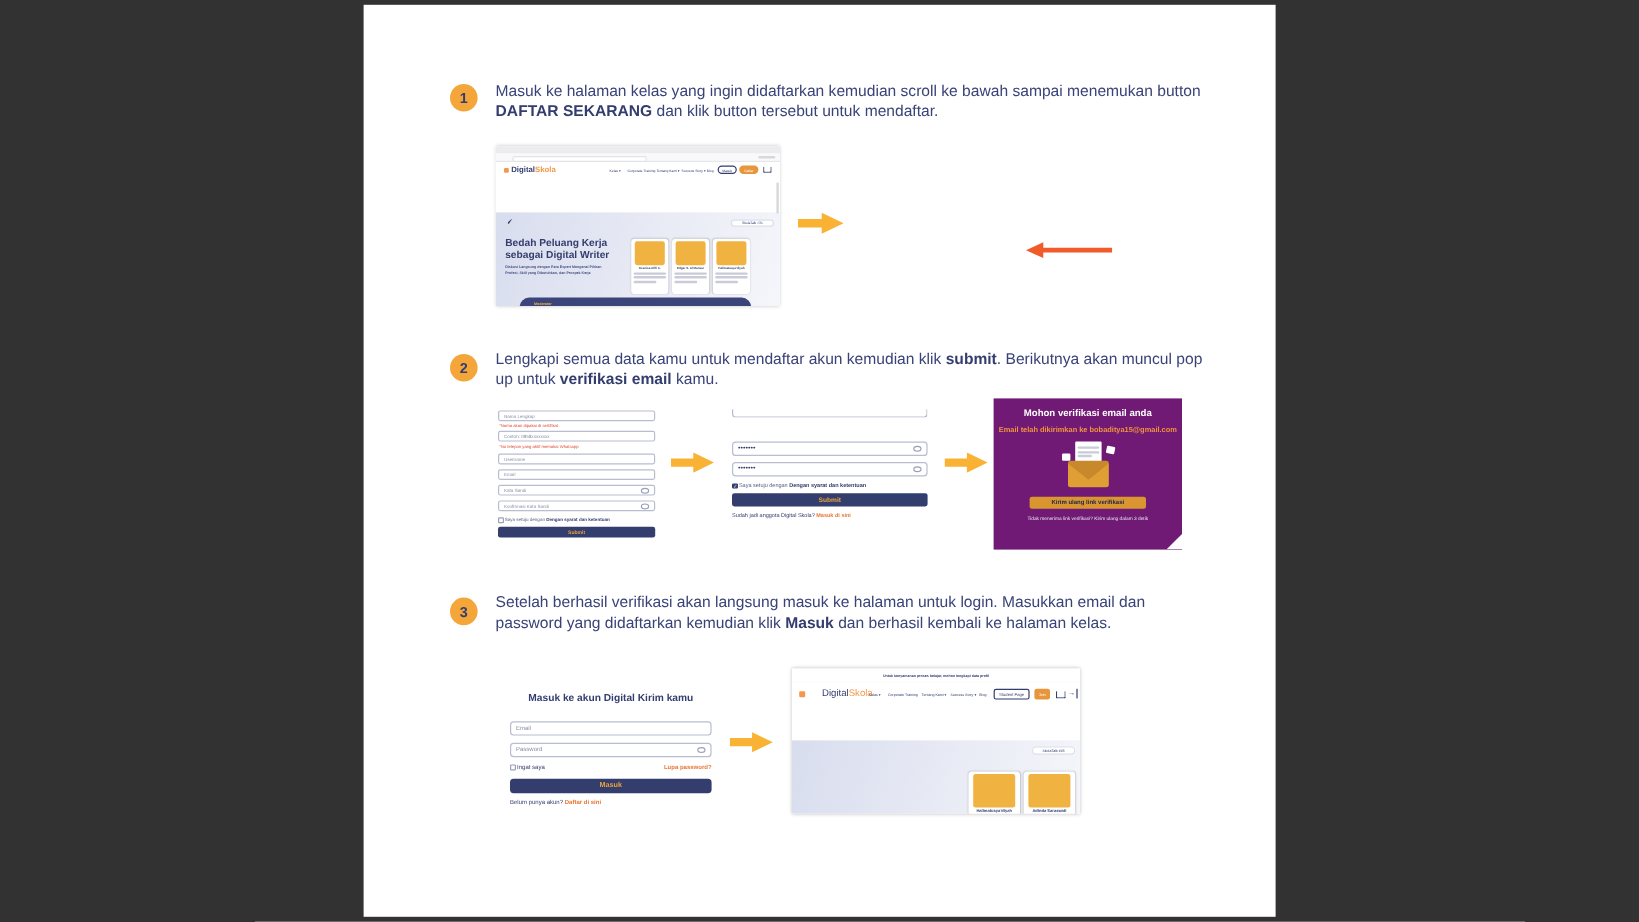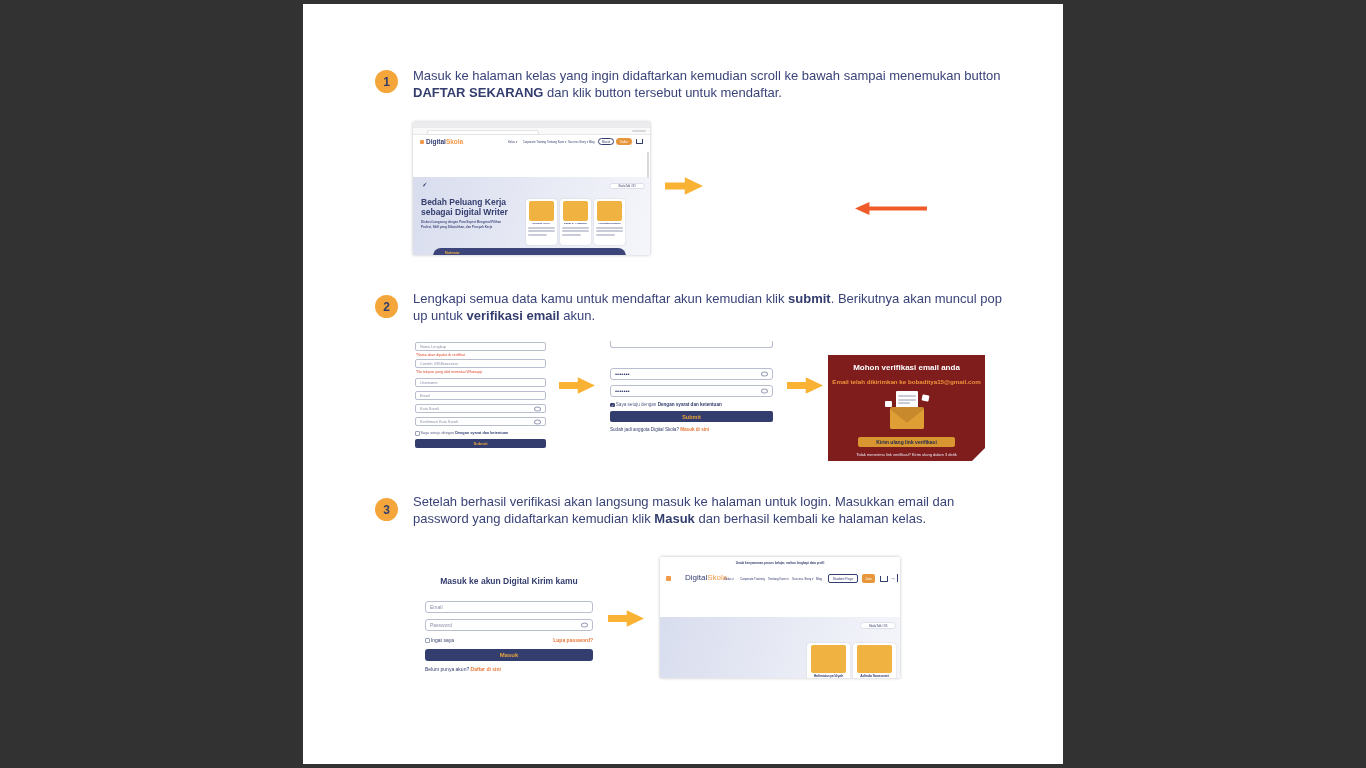--- a/index.html
+++ b/index.html
@@ -119,21 +119,21 @@
       </div>
       <div class="wa" style="right:3px;top:88px;width:8px;height:8px;"></div>
     </div>
     <div class="scrollbar" style="right:1px;top:30px;width:2px;height:26px;"></div>
   </div>
 
   <div class="abs arrow-y" style="left:362px;top:172px;width:38px;height:20px;"></div>
   <div class="abs arrow-red" style="left:552px;top:197px;width:72px;height:15px;"></div>
 
   <div class="abs badge" style="left:72px;top:291px;">2</div>
-  <div class="abs step-text" style="left:110px;top:286px;"><span>Lengkapi semua data kamu untuk mendaftar akun kemudian klik </span><b>submit</b><span>. Berikutnya akan muncul pop up untuk </span><b>verifikasi email</b><span> akun.</span></div>
+  <div class="abs step-text" style="left:110px;top:286px;"><span>Lengkapi semua data kamu untuk mendaftar akun kemudian klik </span><b>submit</b><span>. Berikutnya akan muncul pop up untuk </span><b>verifikasi email</b><span> kamu.</span></div>
 
   <div class="abs" style="left:112px;top:338px;width:131px;height:114px;">
     <div class="mini-input" style="left:0;top:0;width:131px;height:9px;font-size:3.8px;">
           <span>Nama Lengkap</span>
         </div>
     <div class="abs" style="left:1px;top:11px;font-size:3.5px;color:#e0492f;">*Nama akan dipakai di sertifikat</div>
     <div class="mini-input" style="left:0;top:17px;width:131px;height:9px;font-size:3.8px;">
           <span>Contoh: 0858xxxxxxxx</span>
         </div>
     <div class="abs" style="left:1px;top:28px;font-size:3.5px;color:#e0492f;">*No telepon yang aktif memakai Whatsapp</div>
@@ -167,21 +167,21 @@
           <span>•••••••</span>
           <span class="eye"></span>
         </div>
     <div class="abs" style="left:0;top:61px;font-size:4.6px;color:#5a6184;"><span class="cb checked">✓</span> <span>Saya setuju dengan </span><b style="color:#333d6e;">Dengan syarat dan ketentuan</b></div>
     <div class="navy-btn" style="left:0;top:70px;width:163px;height:11px;font-size:5.5px;">Submit</div>
     <div class="abs" style="left:0;top:86px;font-size:4.6px;color:#333d6e;"><span>Sudah jadi anggota Digital Skola? </span><b style="color:#e87836;">Masuk di sini</b></div>
   </div>
 
   <div class="abs arrow-y" style="left:484px;top:372px;width:36px;height:19px;"></div>
 
-  <div class="abs" style="left:525px;top:351px;width:157px;height:106px;background:#7f1d1d;overflow:hidden;">
+  <div class="abs" style="left:525px;top:328px;width:157px;height:126px;background:#701a75;overflow:hidden;">
     <div class="abs" style="left:0;top:8px;width:157px;text-align:center;font-size:8px;font-weight:bold;color:#fff;">Mohon verifikasi email anda</div>
     <div class="abs" style="left:0;top:23px;width:157px;text-align:center;font-size:6.2px;font-weight:bold;color:#f0953c;">Email telah dikirimkan ke bobaditya15@gmail.com</div>
 
     <div class="abs" style="left:56px;top:36px;width:46px;height:42px;">
       <div class="abs" style="left:12px;top:0;width:22px;height:20px;background:#fff;border-radius:1px;">
             <div class="sk" style="margin-top:4px;"></div>
             <div class="sk"></div>
             <div class="sk" style="width:55%;"></div>
           </div>
       <div class="abs" style="left:1px;top:10px;width:7px;height:6px;background:#fff;border-radius:1px;"></div>

